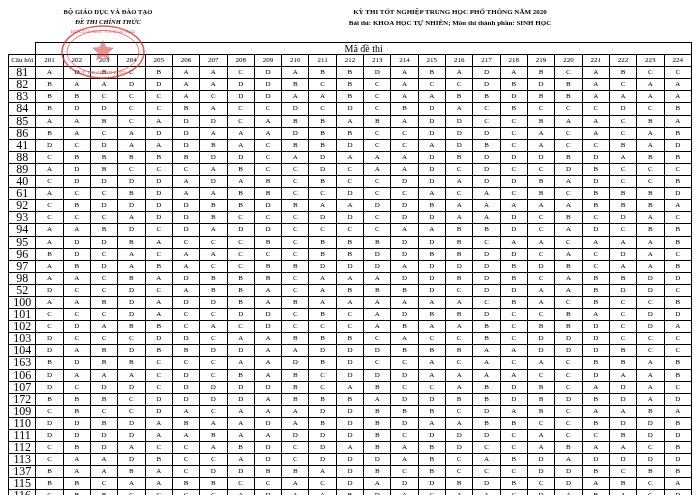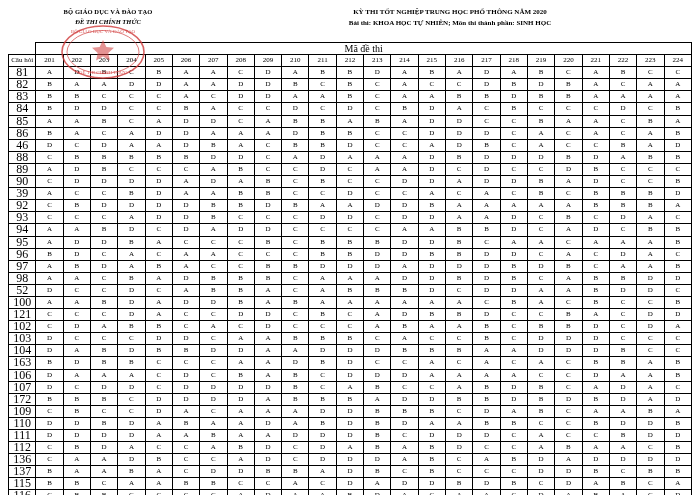--- a/index.html
+++ b/index.html
@@ -318,21 +318,21 @@
             <td class="ans">D</td>
             <td class="ans">C</td>
             <td class="ans">A</td>
             <td class="ans">C</td>
             <td class="ans">A</td>
             <td class="ans">C</td>
             <td class="ans">A</td>
             <td class="ans">B</td>
           </tr>
           <tr>
-            <td class="rowhdr">46</td>
+            <td class="rowhdr">41</td>
             <td class="ans">D</td>
             <td class="ans">C</td>
             <td class="ans">D</td>
             <td class="ans">A</td>
             <td class="ans">A</td>
             <td class="ans">D</td>
             <td class="ans">B</td>
             <td class="ans">A</td>
             <td class="ans">C</td>
             <td class="ans">B</td>
@@ -399,48 +399,48 @@
             <td class="ans">D</td>
             <td class="ans">C</td>
             <td class="ans">C</td>
             <td class="ans">D</td>
             <td class="ans">B</td>
             <td class="ans">C</td>
             <td class="ans">C</td>
             <td class="ans">C</td>
           </tr>
           <tr>
-            <td class="rowhdr">90</td>
-            <td class="ans">C</td>
-            <td class="ans">D</td>
-            <td class="ans">D</td>
-            <td class="ans">D</td>
-            <td class="ans">D</td>
-            <td class="ans">A</td>
-            <td class="ans">D</td>
-            <td class="ans">A</td>
-            <td class="ans">B</td>
-            <td class="ans">C</td>
-            <td class="ans">B</td>
-            <td class="ans">C</td>
-            <td class="ans">C</td>
-            <td class="ans">D</td>
-            <td class="ans">D</td>
-            <td class="ans">A</td>
-            <td class="ans">D</td>
-            <td class="ans">D</td>
-            <td class="ans">B</td>
-            <td class="ans">A</td>
-            <td class="ans">D</td>
-            <td class="ans">C</td>
-            <td class="ans">C</td>
-            <td class="ans">B</td>
-          </tr>
-          <tr>
-            <td class="rowhdr">39</td>
+            <td class="rowhdr">40</td>
+            <td class="ans">C</td>
+            <td class="ans">D</td>
+            <td class="ans">D</td>
+            <td class="ans">D</td>
+            <td class="ans">D</td>
+            <td class="ans">A</td>
+            <td class="ans">D</td>
+            <td class="ans">A</td>
+            <td class="ans">B</td>
+            <td class="ans">C</td>
+            <td class="ans">B</td>
+            <td class="ans">C</td>
+            <td class="ans">C</td>
+            <td class="ans">D</td>
+            <td class="ans">D</td>
+            <td class="ans">A</td>
+            <td class="ans">D</td>
+            <td class="ans">D</td>
+            <td class="ans">B</td>
+            <td class="ans">A</td>
+            <td class="ans">D</td>
+            <td class="ans">C</td>
+            <td class="ans">C</td>
+            <td class="ans">B</td>
+          </tr>
+          <tr>
+            <td class="rowhdr">61</td>
             <td class="ans">A</td>
             <td class="ans">C</td>
             <td class="ans">C</td>
             <td class="ans">B</td>
             <td class="ans">D</td>
             <td class="ans">A</td>
             <td class="ans">A</td>
             <td class="ans">B</td>
             <td class="ans">B</td>
             <td class="ans">C</td>
@@ -696,21 +696,21 @@
             <td class="ans">C</td>
             <td class="ans">B</td>
             <td class="ans">A</td>
             <td class="ans">C</td>
             <td class="ans">B</td>
             <td class="ans">C</td>
             <td class="ans">C</td>
             <td class="ans">B</td>
           </tr>
           <tr>
-            <td class="rowhdr">121</td>
+            <td class="rowhdr">101</td>
             <td class="ans">C</td>
             <td class="ans">C</td>
             <td class="ans">C</td>
             <td class="ans">D</td>
             <td class="ans">A</td>
             <td class="ans">C</td>
             <td class="ans">C</td>
             <td class="ans">D</td>
             <td class="ans">D</td>
             <td class="ans">C</td>
@@ -1020,21 +1020,21 @@
             <td class="ans">C</td>
             <td class="ans">C</td>
             <td class="ans">A</td>
             <td class="ans">B</td>
             <td class="ans">A</td>
             <td class="ans">A</td>
             <td class="ans">C</td>
             <td class="ans">B</td>
           </tr>
           <tr>
-            <td class="rowhdr">136</td>
+            <td class="rowhdr">113</td>
             <td class="ans">C</td>
             <td class="ans">A</td>
             <td class="ans">A</td>
             <td class="ans">D</td>
             <td class="ans">B</td>
             <td class="ans">C</td>
             <td class="ans">C</td>
             <td class="ans">A</td>
             <td class="ans">D</td>
             <td class="ans">C</td>

